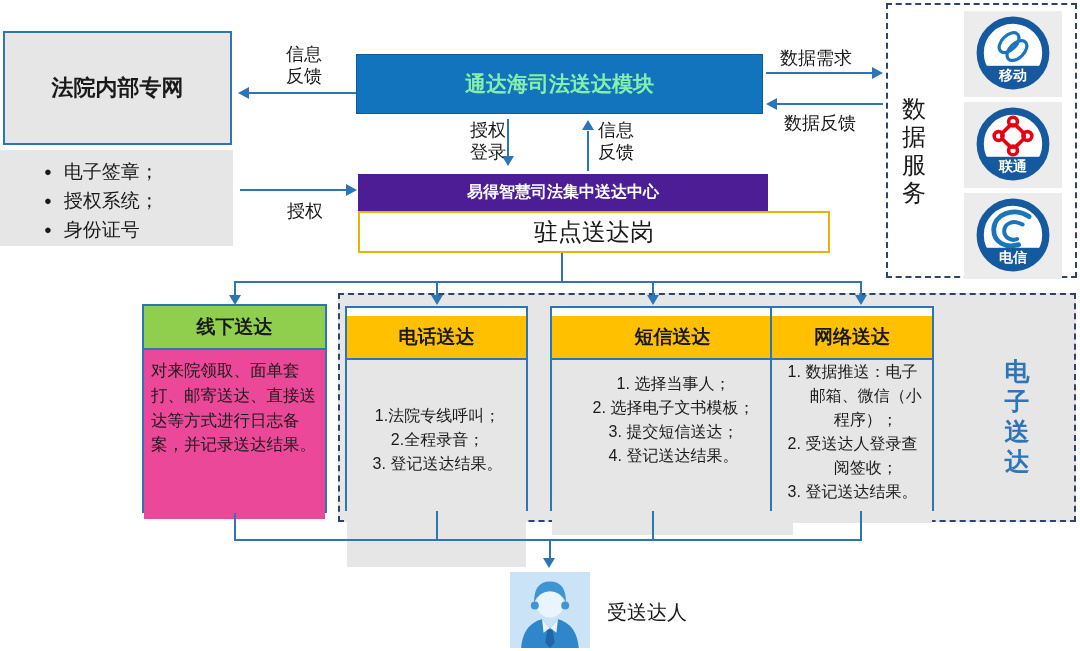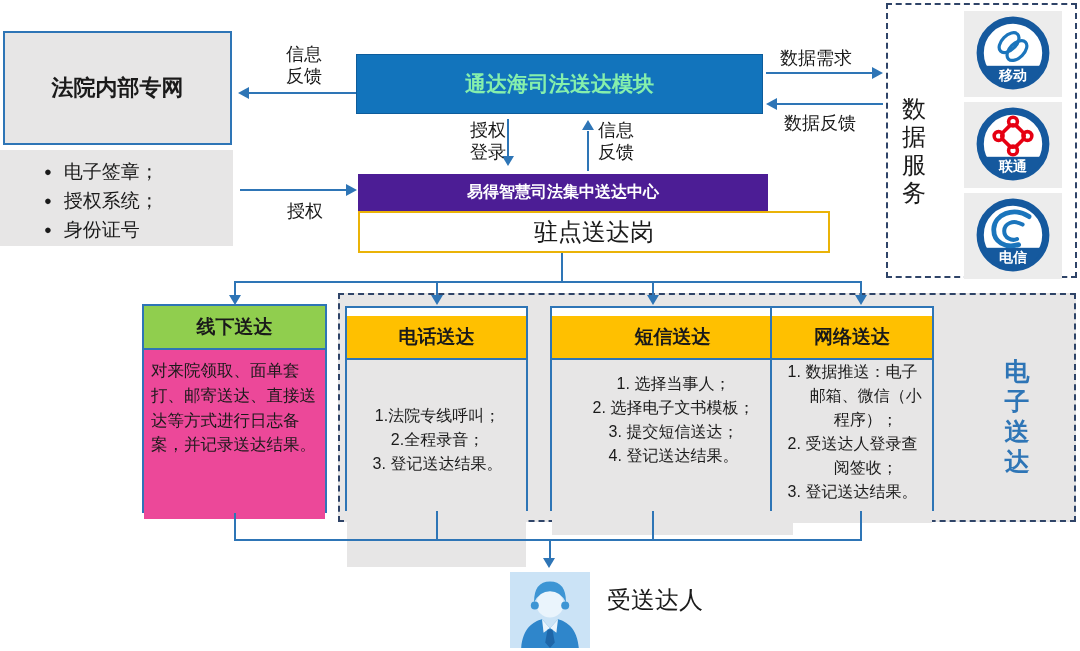--- a/index.html
+++ b/index.html
@@ -52,21 +52,21 @@
   .tri-up{border-left:6px solid transparent;border-right:6px solid transparent;border-bottom:10px solid #2E75B6;}
   .tri-left{border-top:6px solid transparent;border-bottom:6px solid transparent;border-right:11px solid #2E75B6;}
   .tri-right{border-top:6px solid transparent;border-bottom:6px solid transparent;border-left:11px solid #2E75B6;}
 
   
   .elabel{position:absolute;font-size:18px;color:#1a1a1a;}
   .elabel2{width:40px;word-break:break-all;line-height:22px;text-align:left;font-family:Liberation Mono, monospace;}
 
   
   .recipient-box{left:510px;top:572px;width:80px;height:76px;}
-  .recipient-label{left:607px;top:584px;font-size:24px;}
+  .recipient-label{left:607px;top:599px;font-size:20px;}
 </style>
 </head>
 <body>
 
 <div id="canvas">
 
   <div class="abs intranet center">
     <span>法院内部专网</span>
   </div>
   <div class="abs auth-panel">

